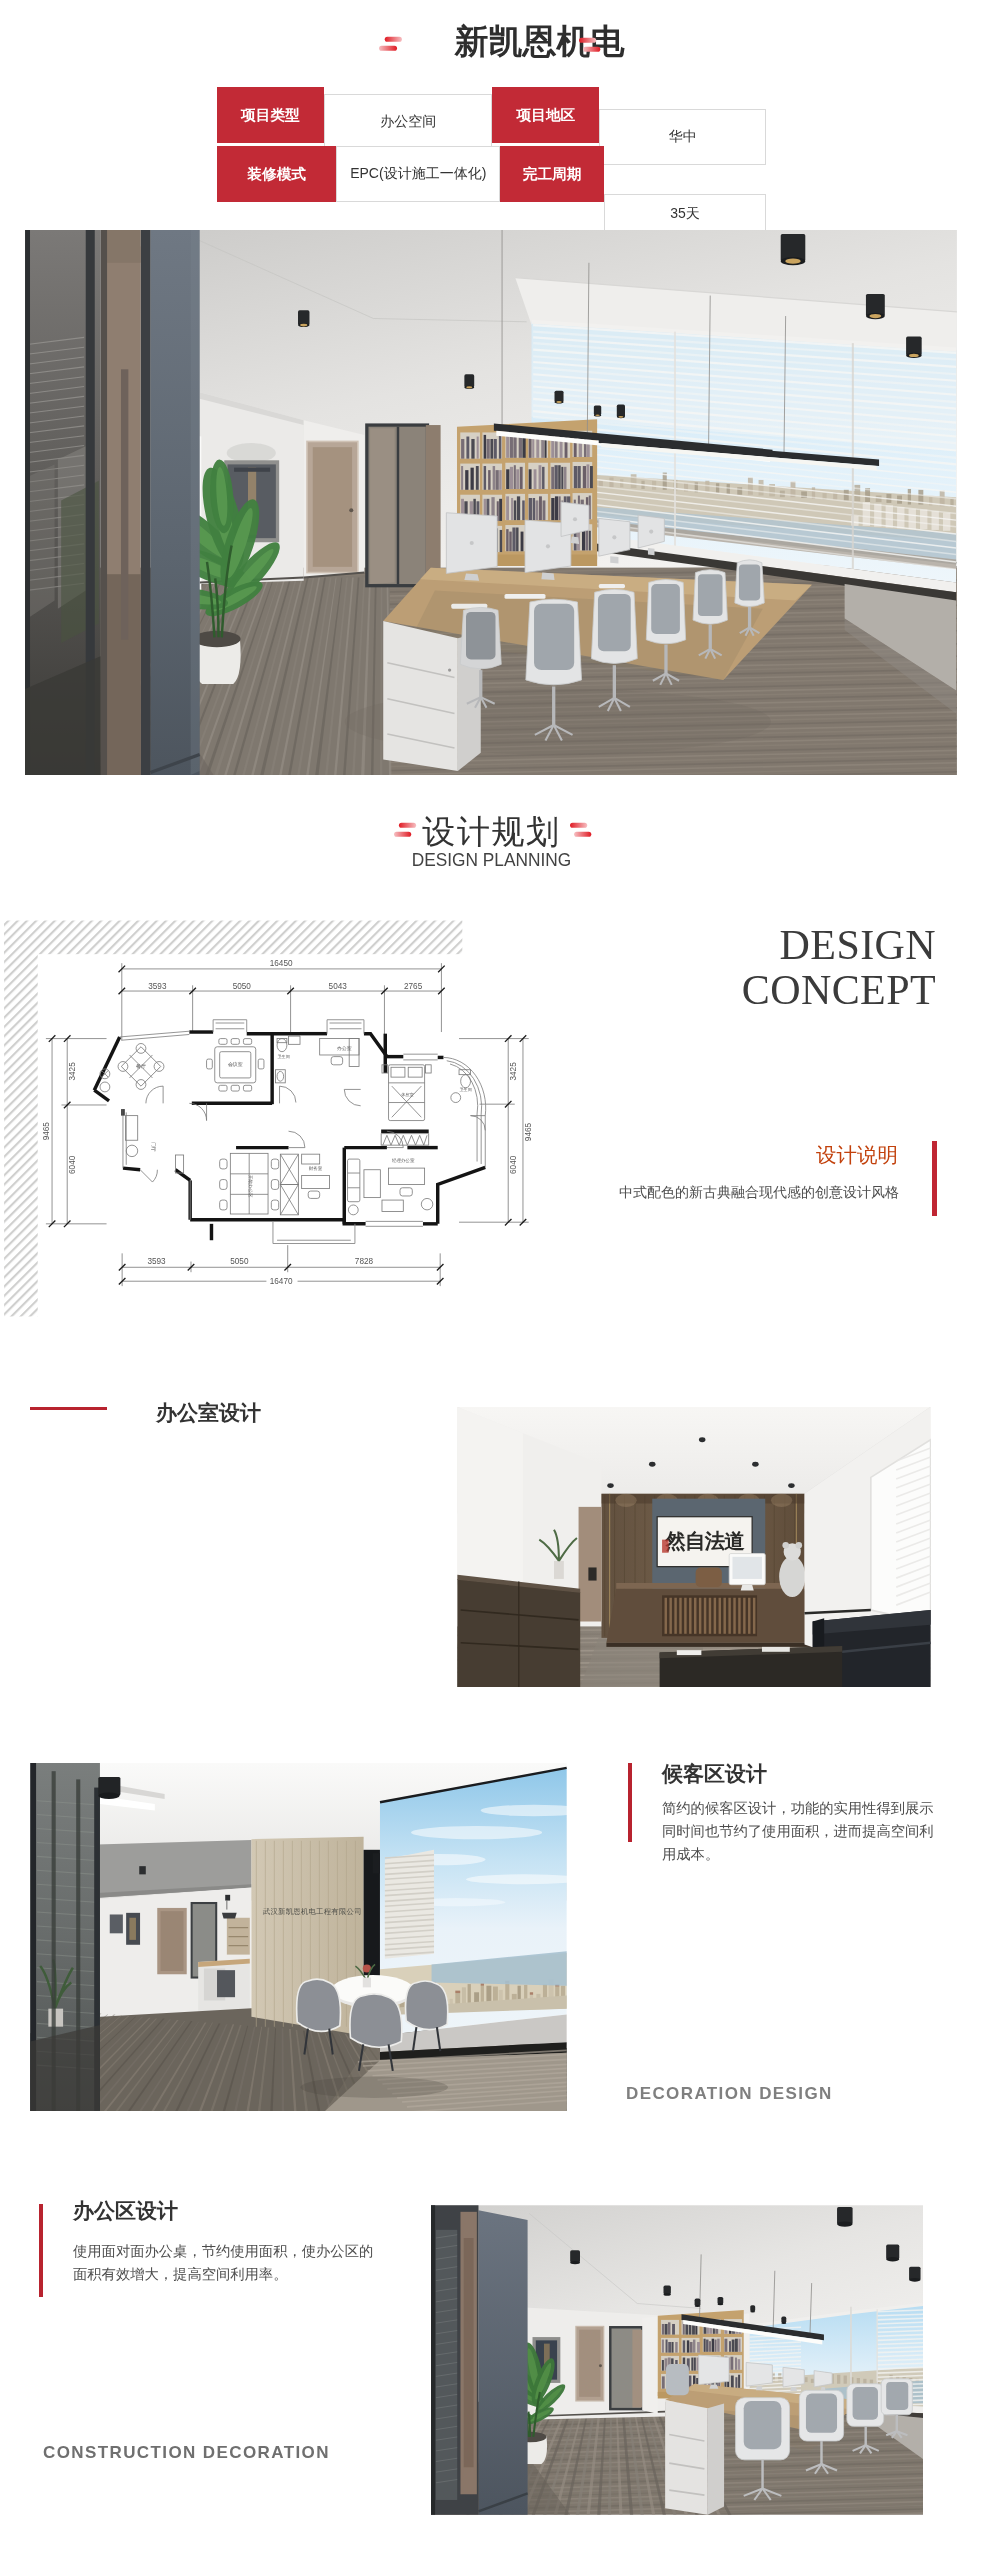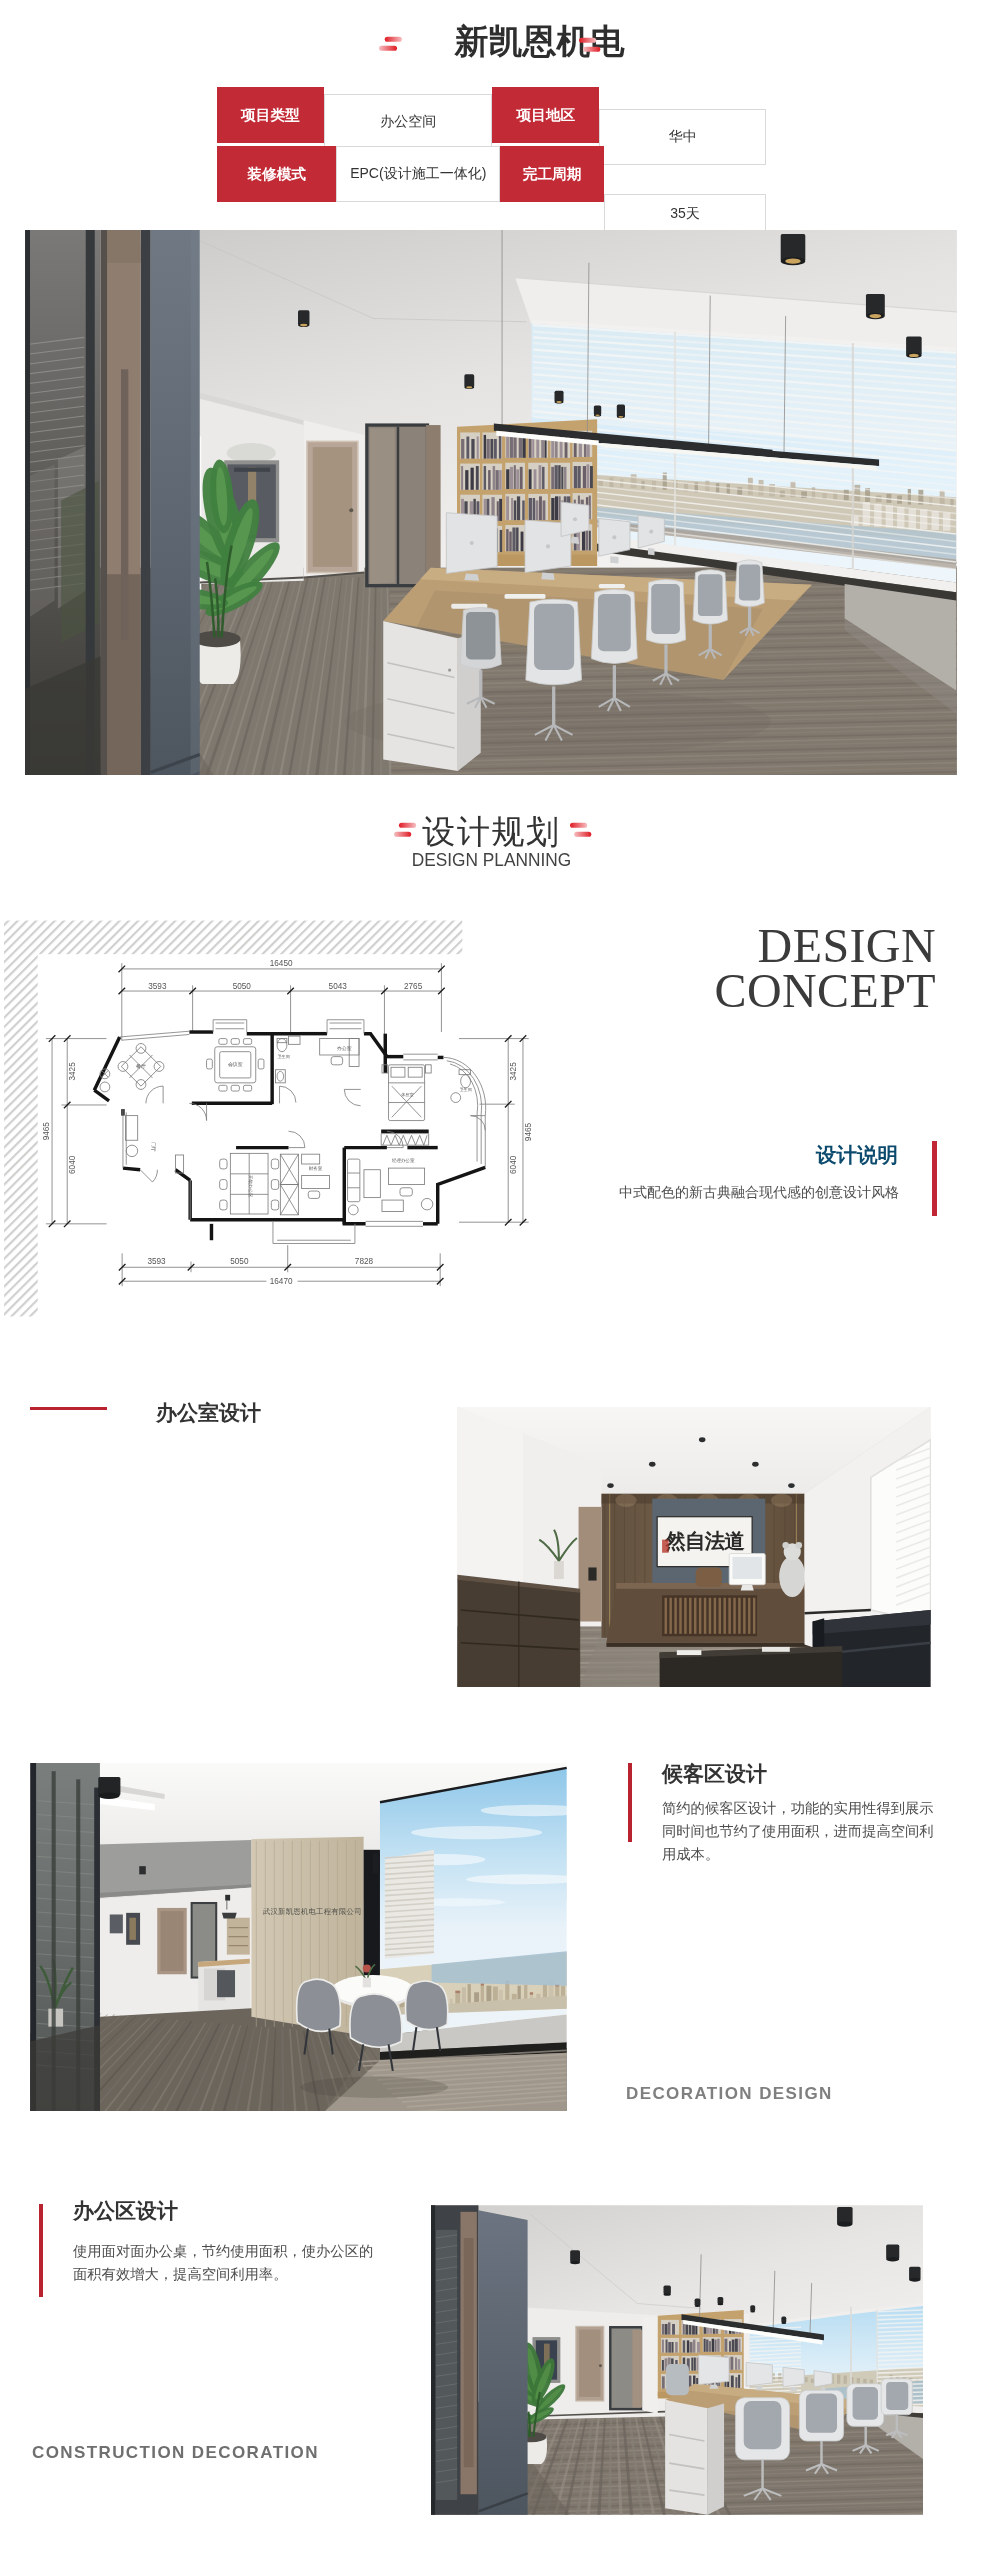--- a/index.html
+++ b/index.html
@@ -871,23 +871,23 @@
 <text x="420" y="172">办公室</text>
 <text x="497" y="228" font-size="5">休息室</text>
 <text x="568" y="222" font-size="5">卫生间</text>
 <text x="185" y="290" transform="rotate(90 185 290)">门厅</text>
 <text x="304" y="338" transform="rotate(90 304 338)" font-size="5.5">开敞办公区</text>
 <text x="385" y="318" font-size="5.5">财务室</text>
 <text x="492" y="308" font-size="5.5">经理办公室</text>
 </g>
 </svg></div>
 
-<div class="abs" style="left:444px;top:923px;width:492px;text-align:right;font-family:'Liberation Serif',serif;font-size:48px;color:#3b3b3b;letter-spacing:0.4px;line-height:45px;">DESIGN<br>CONCEPT</div>
-
-<div class="abs" style="left:574px;top:1141px;width:324px;text-align:right;font-size:20.5px;font-weight:bold;color:#0c4a6e;">设计说明</div>
+<div class="abs" style="left:444px;top:923px;width:492px;text-align:right;font-family:'Liberation Serif',serif;font-size:42px;color:#3b3b3b;letter-spacing:0.4px;line-height:45px;">DESIGN<br>CONCEPT</div>
+
+<div class="abs" style="left:574px;top:1141px;width:324px;text-align:right;font-size:20.5px;font-weight:normal;color:#c2410c;">设计说明</div>
 
 <div class="abs" style="left:932px;top:1141px;width:4.9px;height:75px;background:#c02633;"></div>
 
 <div class="abs" style="left:574px;top:1184px;width:325px;text-align:right;font-size:14px;color:#4d4d4d;">中式配色的新古典融合现代感的创意设计风格</div>
 
 <div class="abs" style="left:30px;top:1407px;width:77px;height:3.3px;background:#b8232f;"></div>
 
 <div class="abs h2cn" style="left:156px;top:1399px;">办公室设计</div>
 
 
@@ -1749,16 +1749,16 @@
 <rect x="322" y="114" width="7" height="9" rx="2" fill="#26282a"></rect>
 <ellipse cx="325.5" cy="123" rx="3.5" ry="1.2" fill="#1b1d1f"></ellipse>
 <rect x="350" y="112" width="7" height="9" rx="2" fill="#26282a"></rect>
 <ellipse cx="353.5" cy="121" rx="3.5" ry="1.2" fill="#1b1d1f"></ellipse>
 <rect x="390" y="122" width="6" height="8" rx="2" fill="#26282a"></rect>
 <ellipse cx="393.0" cy="130" rx="3.0" ry="1.0" fill="#1b1d1f"></ellipse>
 <rect x="428" y="136" width="6" height="8" rx="2" fill="#26282a"></rect>
 <ellipse cx="431.0" cy="144" rx="3.0" ry="1.0" fill="#1b1d1f"></ellipse>
 </svg></div>
 
-<div class="abs" style="left:32px;top:2443px;font-size:17px;font-weight:bold;color:#6f6f6f;letter-spacing:1.4px;">CONSTRUCTION DECORATION</div>
+<div class="abs" style="left:43px;top:2443px;font-size:17px;font-weight:bold;color:#6f6f6f;letter-spacing:1.4px;">CONSTRUCTION DECORATION</div>
 
 </div>
 
 
 </body></html>

